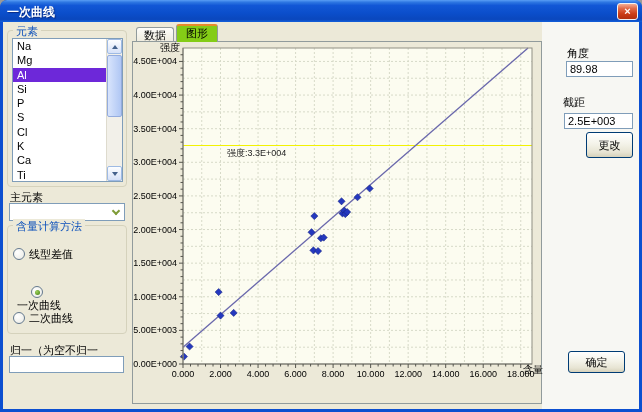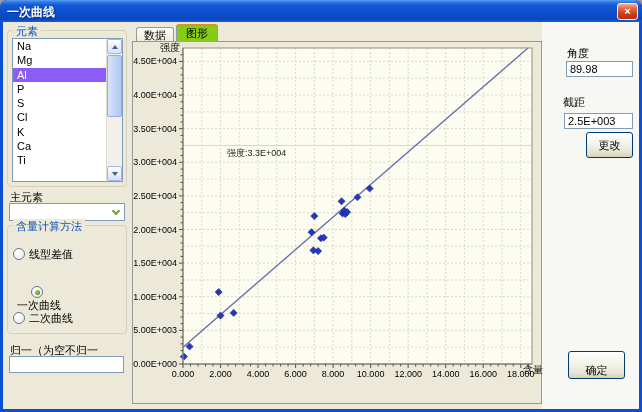--- a/index.html
+++ b/index.html
@@ -29,21 +29,21 @@
 
   
   .groupbox { position:absolute; border:1px solid #D5D2BC; border-radius:4px; }
   .group-title { position:absolute; background:#ECE9D8; padding:0 3px; color:#0B50BB; white-space:nowrap; }
   .listbox {
     position:absolute; left:12px; top:38px; width:111px; height:144px;
     background:#fff; border:1px solid #7F9DB9; overflow:hidden;
   }
   .list-items { position:absolute; left:0; top:0; right:16px; bottom:0; }
   .list-item { height:14.3px; line-height:14.3px; padding-left:4px; white-space:nowrap; }
-  .list-item.selected { background:#8b5cf6; color:#fff; }
+  .list-item.selected { background:#6d28d9; color:#fff; }
   .vscroll { position:absolute; right:0; top:0; width:16px; bottom:0; background:#F2F0E9; border-left:1px solid #DEDBCE; }
   .sbtn {
     position:absolute; left:0; width:15px; height:15px;
     background:linear-gradient(180deg,#FDFEFF,#D6E1F8); border:1px solid #9EBAE4; border-radius:2px;
     display:flex; align-items:center; justify-content:center;
   }
   .tri-up { width:0; height:0; border-left:3px solid transparent; border-right:3px solid transparent; border-bottom:4px solid #44618C; }
   .tri-down { width:0; height:0; border-left:3px solid transparent; border-right:3px solid transparent; border-top:4px solid #44618C; }
   .sthumb {
     position:absolute; left:0; top:16px; width:15px; height:62px;
@@ -103,20 +103,21 @@
   <div class="client"></div>
 
   <div class="groupbox" style="left:7px;top:30px;width:120px;height:157px;"></div>
   <span class="group-title" style="left:13px;top:24px;">元素</span>
 
   <div class="listbox">
     <div class="list-items">
         <div class="list-item">Na</div>
         <div class="list-item">Mg</div>
         <div class="list-item selected">Al</div>
+        <div class="list-item">Si</div>
         <div class="list-item">P</div>
         <div class="list-item">S</div>
         <div class="list-item">Cl</div>
         <div class="list-item">K</div>
         <div class="list-item">Ca</div>
         <div class="list-item">Ti</div>
       </div>
     <div class="vscroll">
       <div class="sbtn" style="top:0;">
           <span class="tri-up"></span>
@@ -348,17 +349,17 @@
   </div>
 
   <div class="right-strip"></div>
   <span class="label" style="left:567px;top:46px;">角度</span>
   <input class="textbox" style="left: 566px; top: 61px; width: 67px; height: 16px;" value="89.98">
   <span class="label" style="left:563px;top:95px;">截距</span>
   <input class="textbox" style="left: 564px; top: 113px; width: 69px; height: 16px;" value="2.5E+003">
   <div class="xp-btn" style="left:586px;top:132px;width:47px;height:26px;">
     <span>更改</span>
   </div>
-  <div class="xp-btn" style="left:568px;top:351px;width:57px;height:28px;align-items:flex-end;">
+  <div class="xp-btn" style="left:568px;top:351px;width:57px;height:22px;">
     <span>确定</span>
   </div>
 
 </div>
 
 </body></html>

